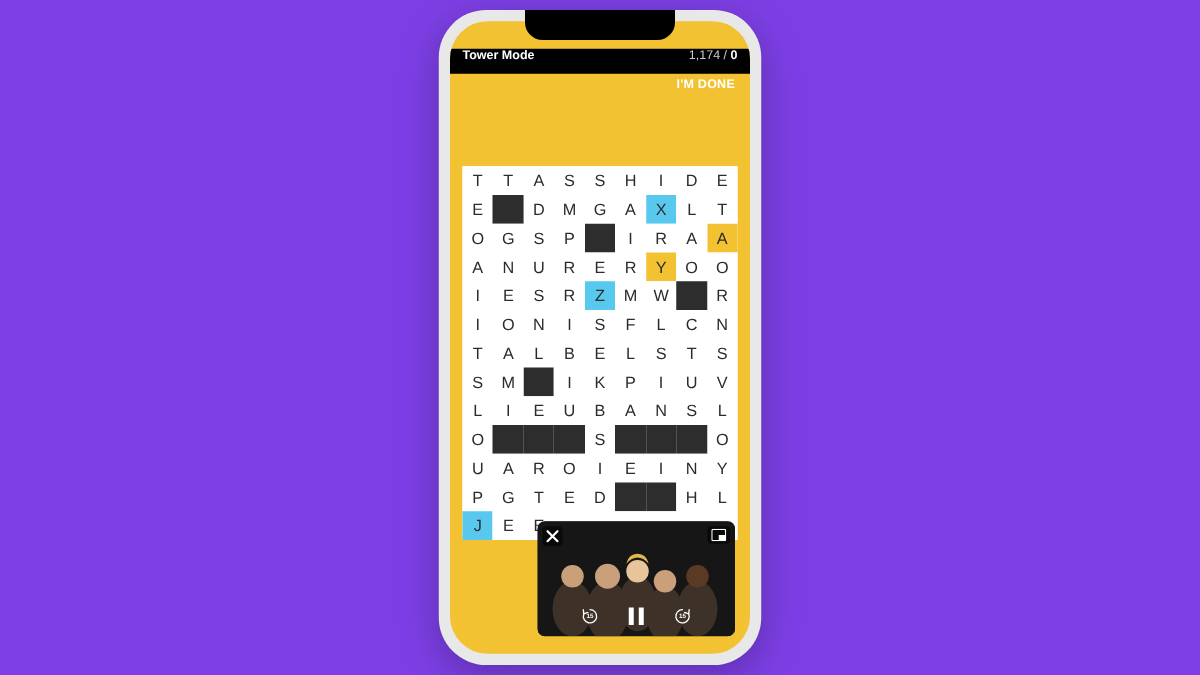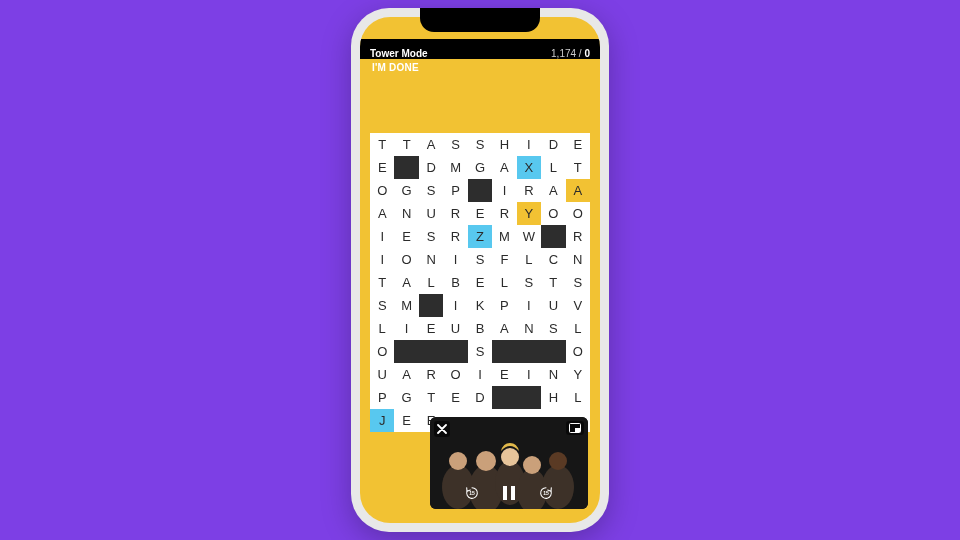--- a/index.html
+++ b/index.html
@@ -40,33 +40,33 @@
     background: #000;
     border-bottom-left-radius: 14px;
     border-bottom-right-radius: 14px;
     z-index: 10;
   }
   .status-bar {
     height: 20px;
     background: #000;
     color: #fff;
     display: flex;
-    align-items: flex-end;
+    align-items: flex-start;
     padding: 0 10px;
     font-size: 10px;
     font-weight: 600;
     position: relative;
     z-index: 5;
     margin-top: 22px;
   }
   .status-bar .mode { flex: 1; }
   .status-bar .score { font-weight: 400; color: #ccc; margin-left: 26px; }
   .status-bar .score .zero { color: #fff; font-weight: 600; }
   .done-row {
-    text-align: left;
+    text-align: right;
     padding: 3px 12px 0 12px;
     color: #fff;
     font-size: 10px;
     font-weight: 700;
     letter-spacing: 0.2px;
   }
 
   .grid {
     margin: 60px 10px 0 10px;
     background: #fff;

